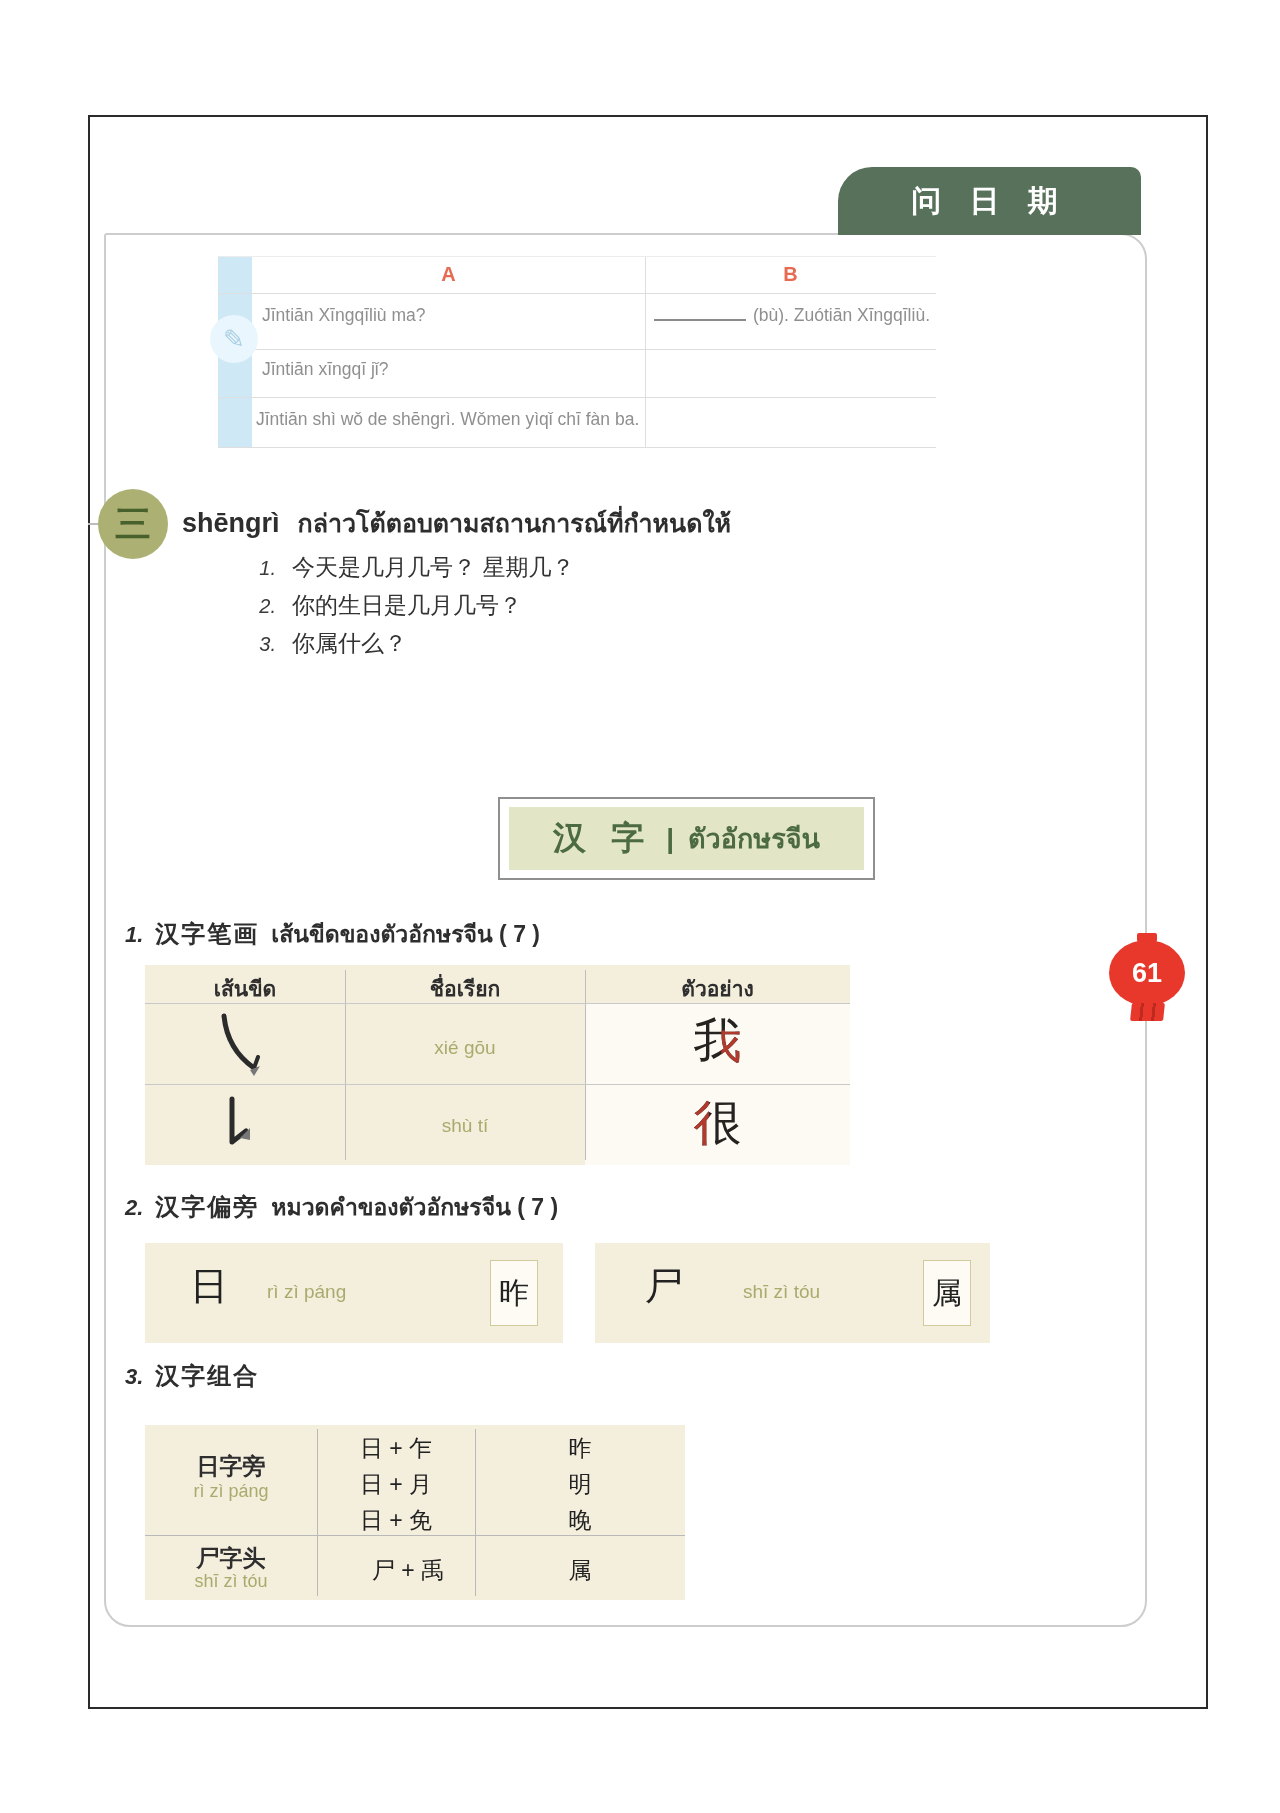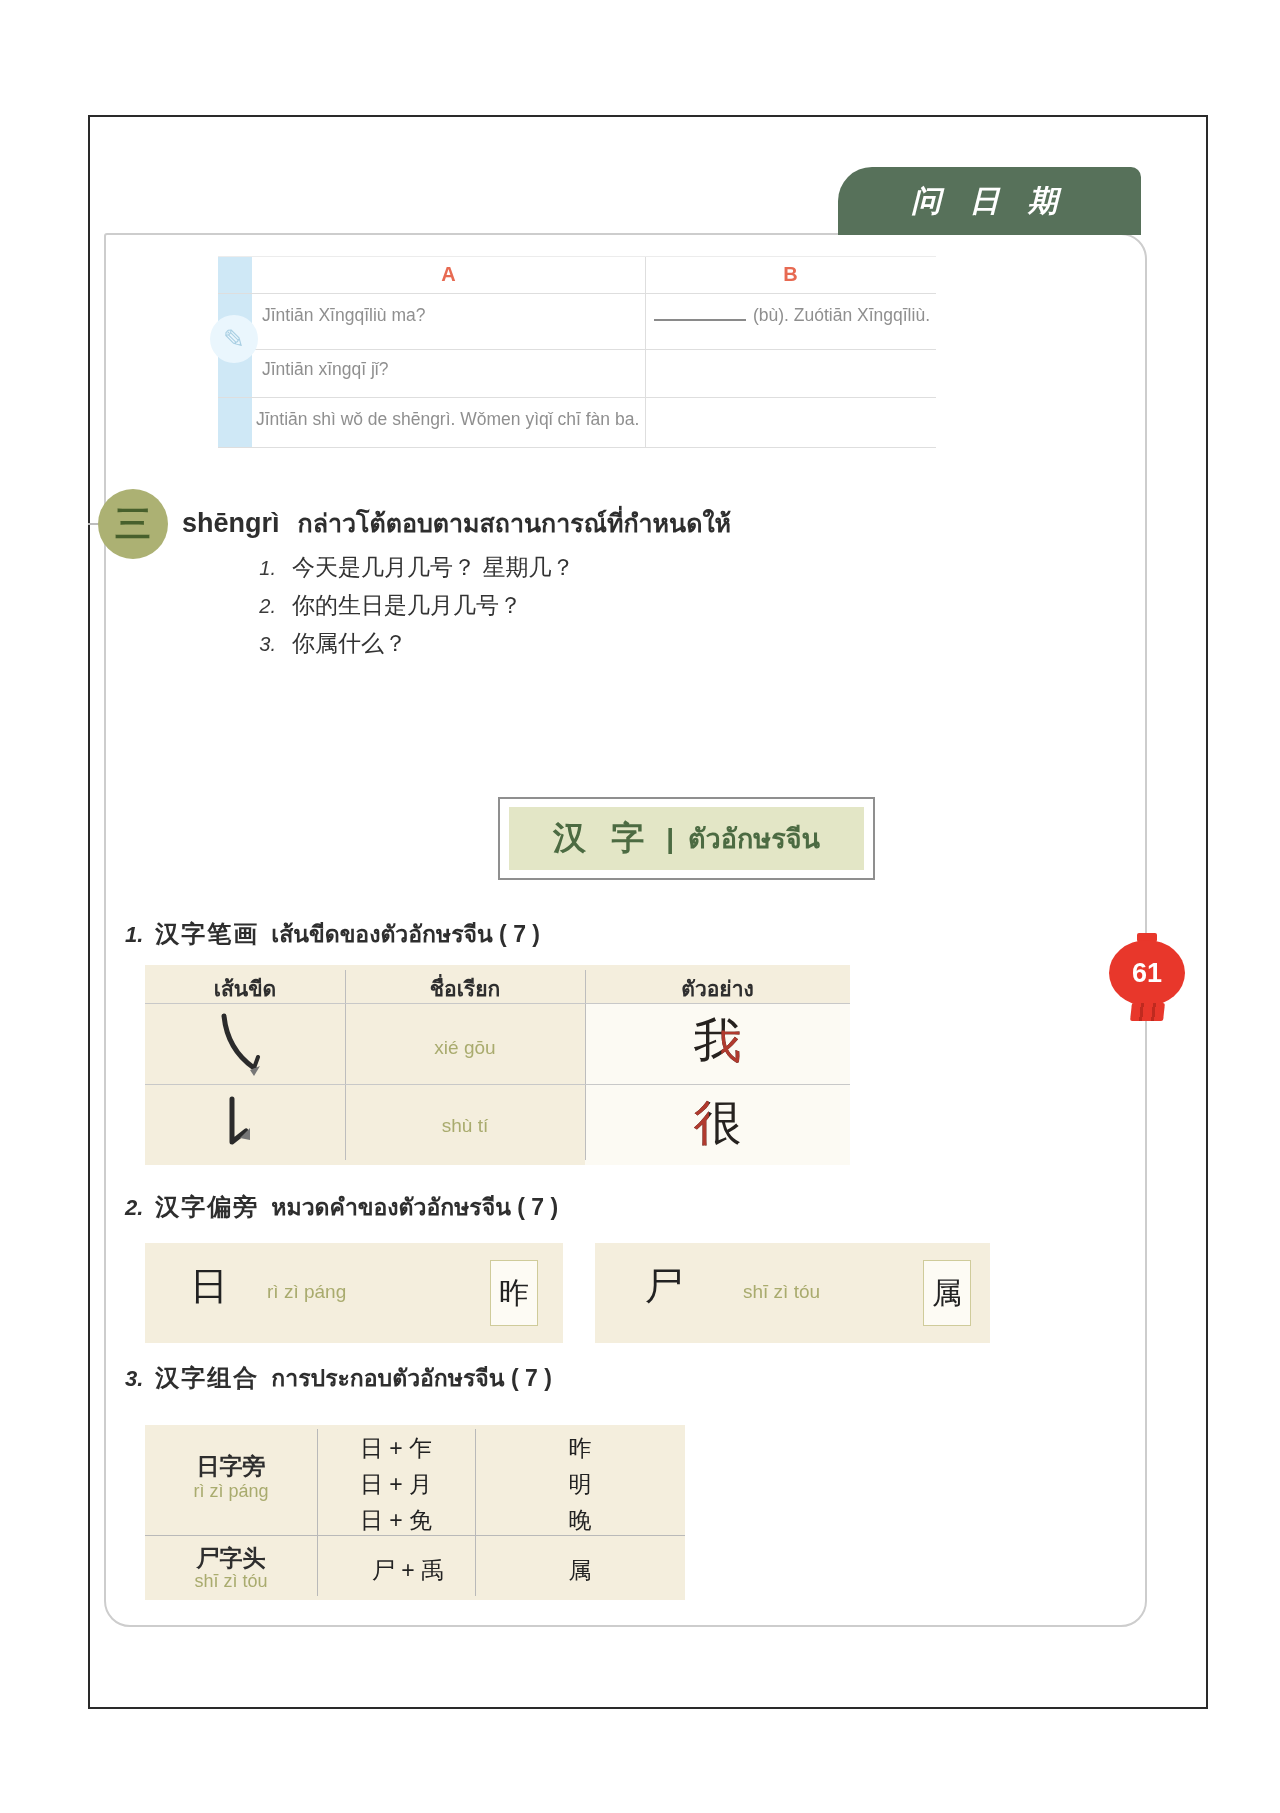--- a/index.html
+++ b/index.html
@@ -11,21 +11,21 @@
                border:2px solid #2a2a2a;}
 
   
   .inner-frame{position:absolute;left:104px;top:233px;width:1039px;height:1390px;
                border:2px solid #cdcdcd;border-radius:3px 26px 26px 26px;}
   .circle-connector{position:absolute;left:88px;top:523px;width:12px;height:2px;background:#bdbdbd;}
 
   
   .chapter-tab{position:absolute;left:838px;top:167px;width:303px;height:68px;
                background:#57715a;border-radius:34px 10px 0 0;display:flex;
-               align-items:center;justify-content:center;z-index:3;font-style:italic;}
+               align-items:center;justify-content:center;z-index:3;}
   .chapter-tab span{color:#ffffff;font-size:30px;font-weight:bold;letter-spacing:10px;}
 
   
   .et{position:absolute;left:218px;top:256px;width:718px;height:190px;border-top:1px solid #ececec;}
   .et .blue-strip{position:absolute;left:0;top:0;width:34px;height:190px;background:#cfe8f6;}
   .et .pencil-circle{position:absolute;left:-8px;top:58px;width:48px;height:48px;border-radius:50%;
        background:#eaf6fd;color:#a9cfe3;display:flex;align-items:center;justify-content:center;
        font-size:26px;z-index:2;}
   .et .hline{position:absolute;left:0;height:1px;background:#dedede;width:718px;}
   .et .vline{position:absolute;left:427px;top:0;width:1px;height:190px;background:#dedede;}
@@ -241,21 +241,20 @@
     <div class="radical" style="left:50px;">尸</div>
     <div class="pinyin" style="left:148px;">shī zì tóu</div>
     <div class="rad-box" style="left:328px;">
       <span>属</span>
     </div>
   </div>
 
   <div class="sec-head" style="left:125px;top:1360px;">
     <span class="num">3.</span>
     <span class="zh">汉字组合</span>
-    <span class="th">การประกอบตัวอักษรจีน ( 7 )</span>
   </div>
 
   <div class="combo-table">
     <div class="v1"></div>
     <div class="v2"></div>
     <div class="gsep"></div>
 
     <div class="combo-label-zh" style="top:26px;">日字旁</div>
     <div class="combo-label-py" style="top:56px;">rì zì páng</div>
     <div class="combo-formula" style="top:8px;">日 + 乍</div>

